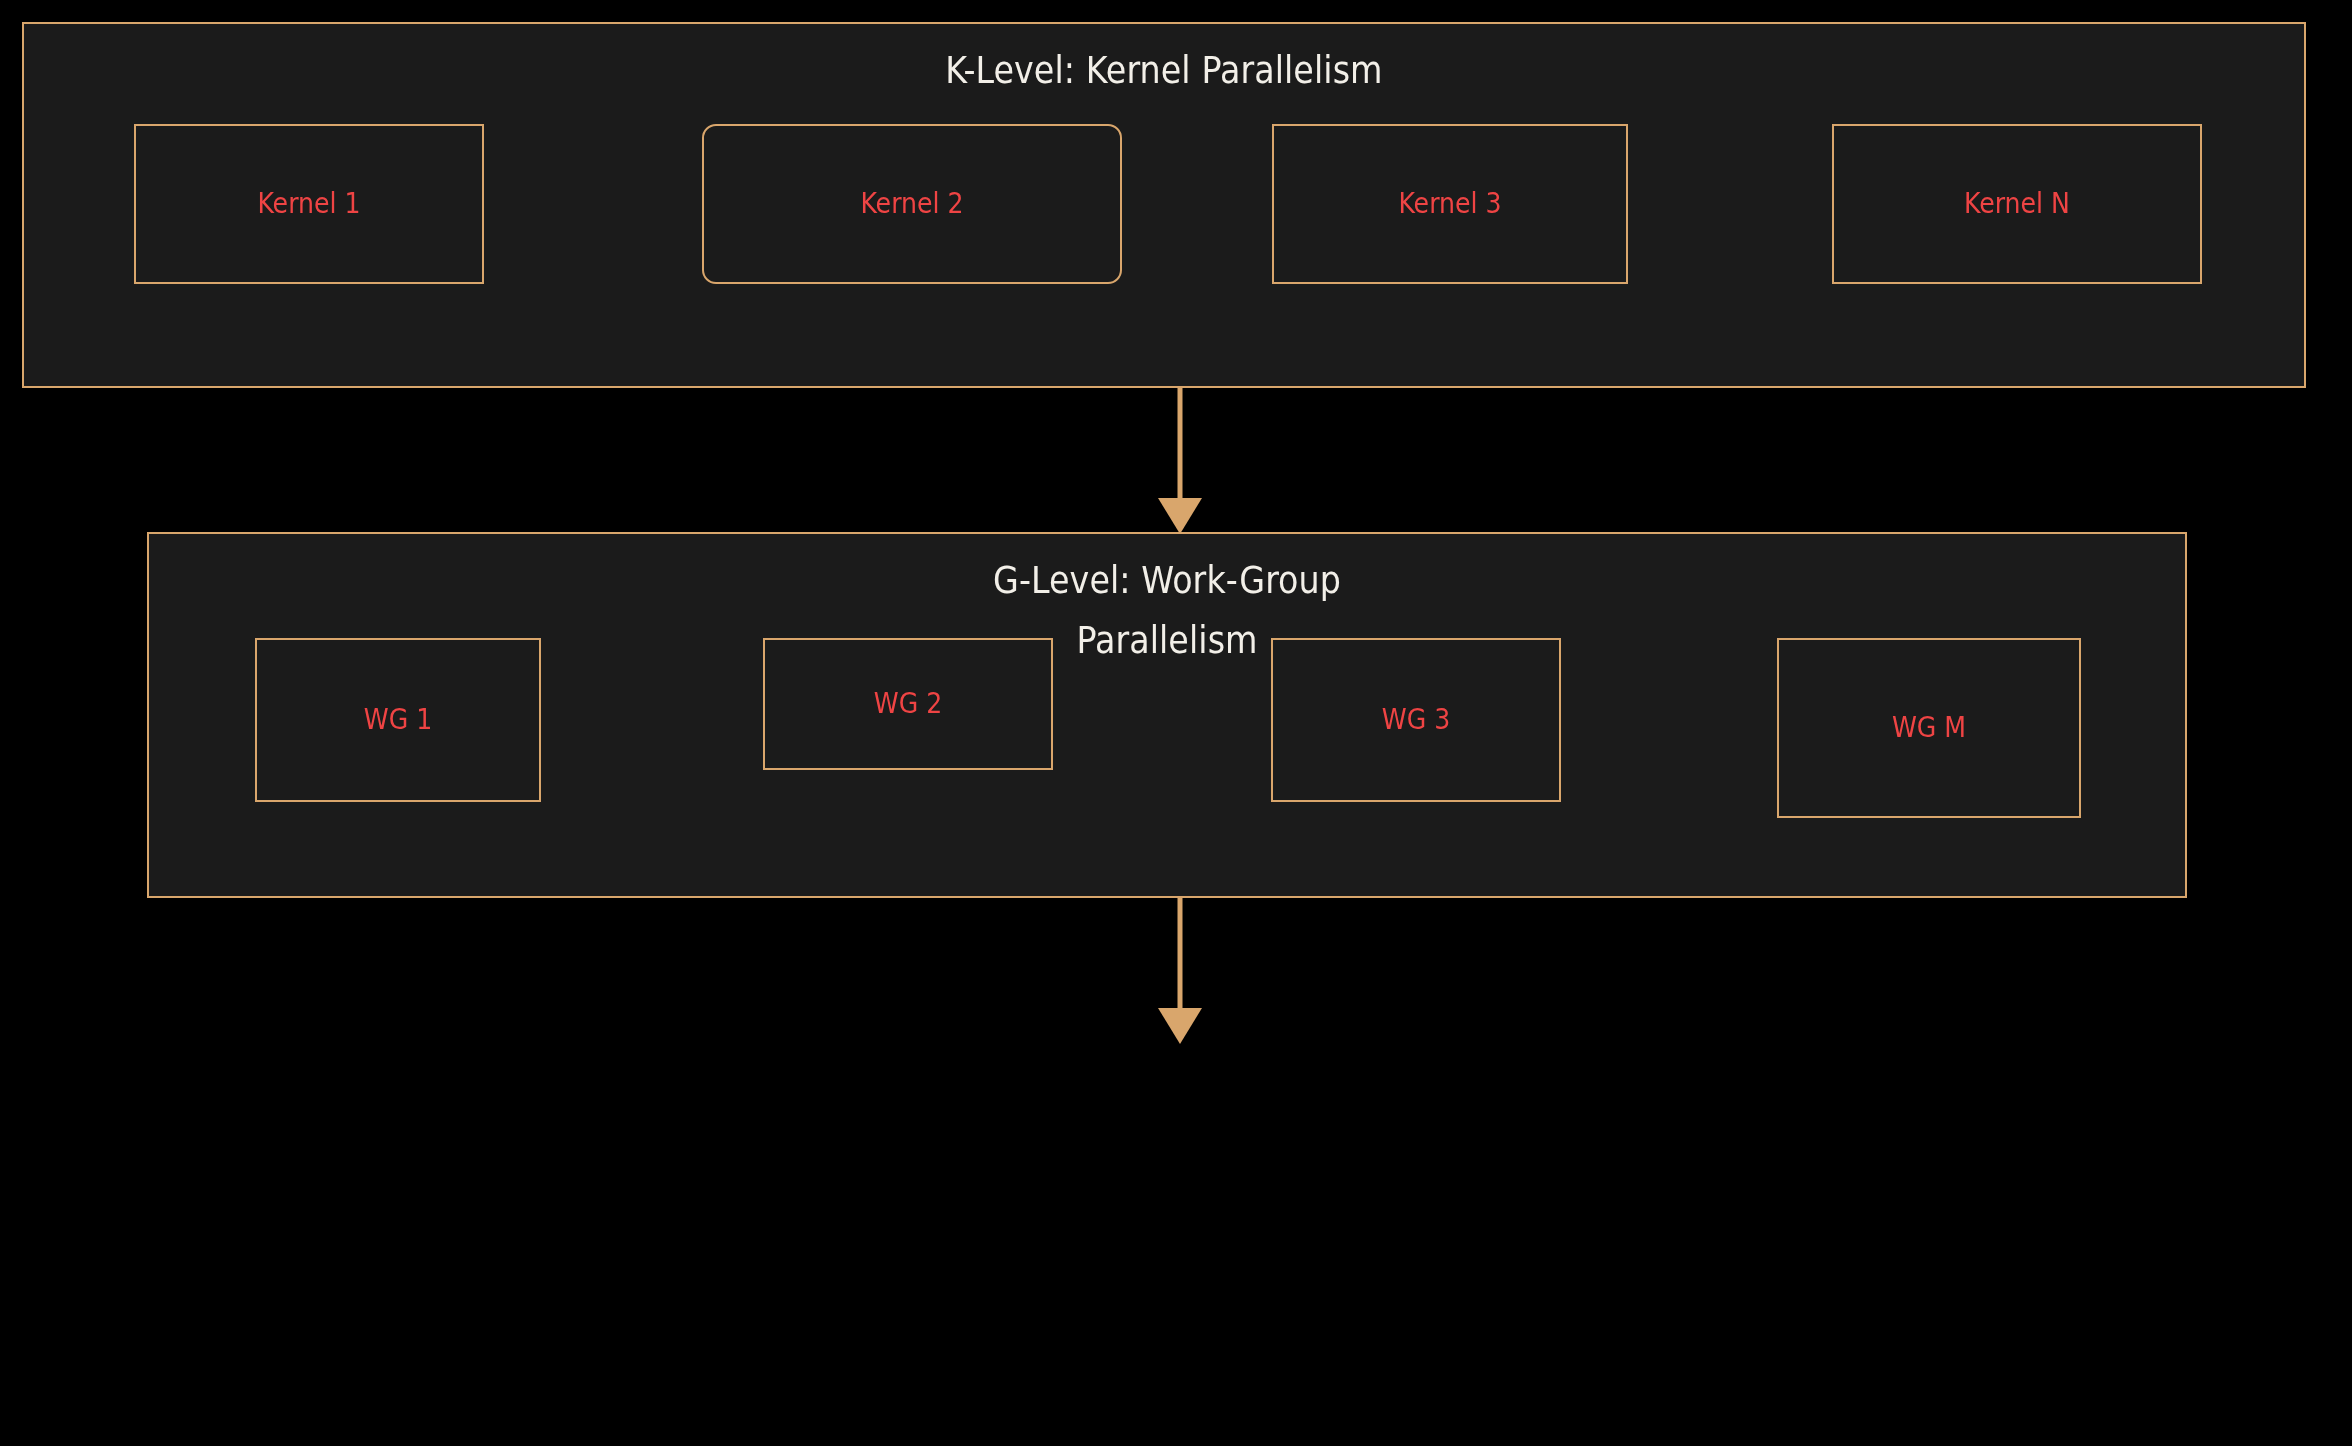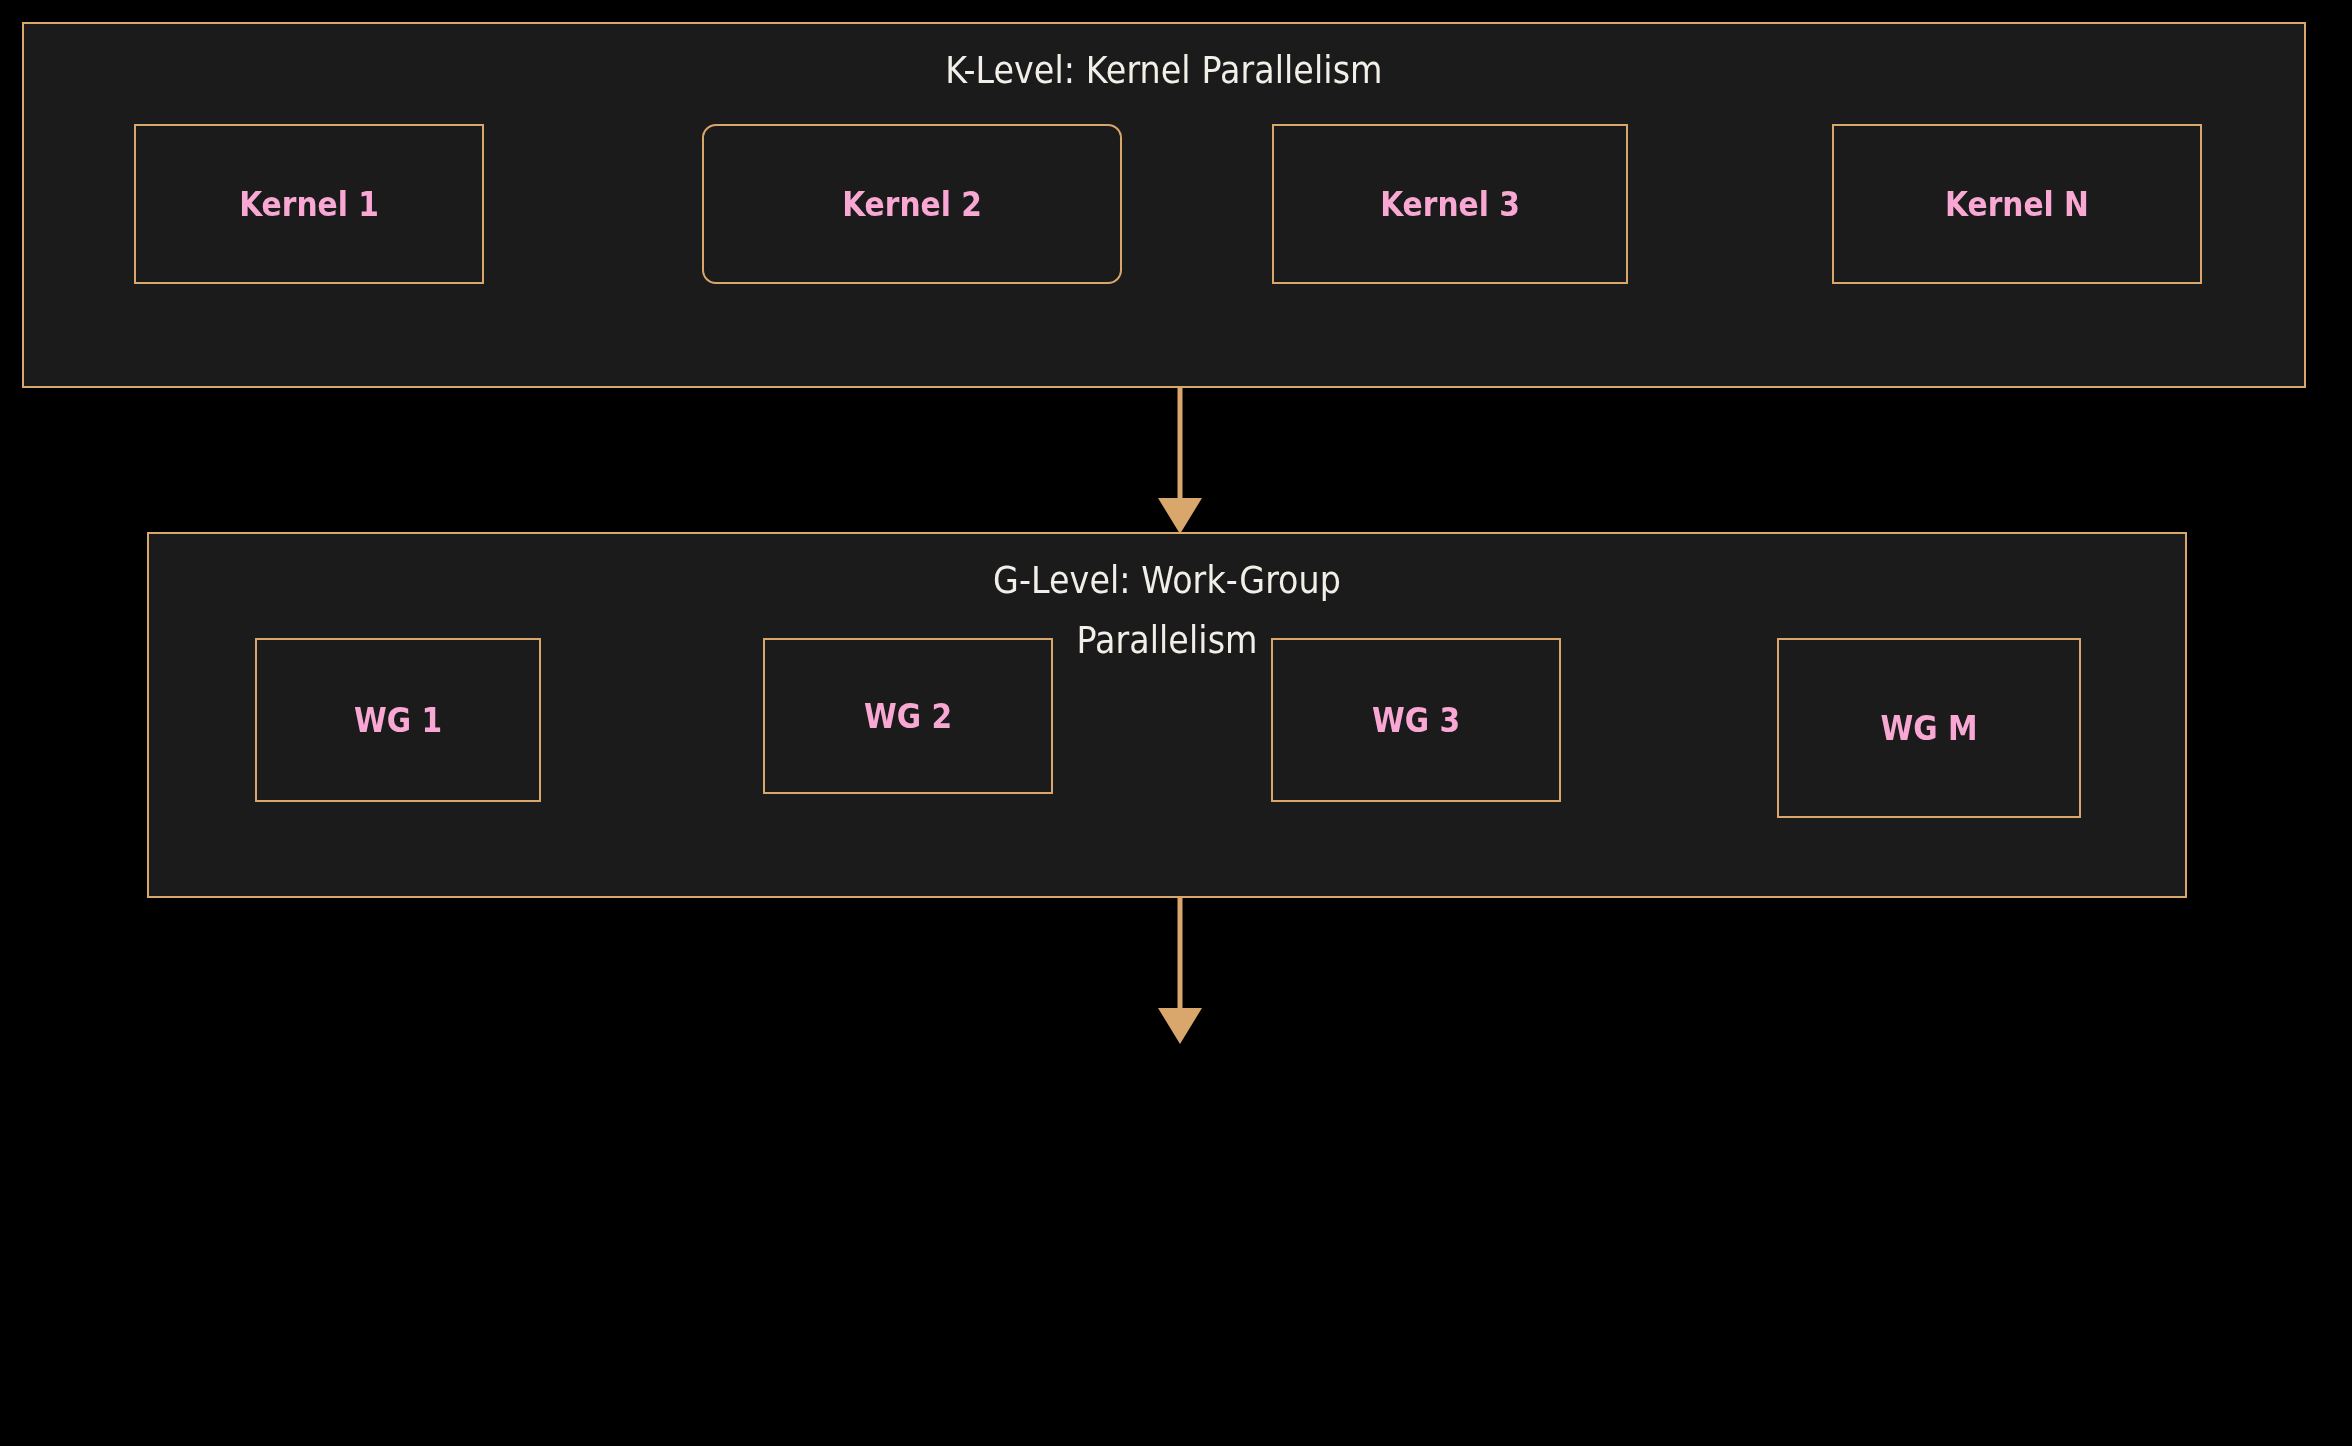--- a/index.html
+++ b/index.html
@@ -63,36 +63,35 @@
     position: absolute;
     background: #1b1b1b;
     border: 2px solid #d9a66c;
     box-sizing: border-box;
     display: flex;
     align-items: center;
     justify-content: center;
     z-index: 2;
   }
   .node-label {
-    color: #f9a8d4;
-    font-size: 33px;
+    color: #ef4444;
+    font-size: 28px;
     line-height: 1;
     white-space: nowrap;
-    font-weight: bold;
   }
 
   
   #node-k0 { left: 110px;  top: 100px; width: 350px; height: 160px; }
   #node-k1 { left: 678px;  top: 100px; width: 420px; height: 160px; border-radius: 14px; }
   #node-k2 { left: 1248px; top: 100px; width: 356px; height: 160px; }
   #node-k3 { left: 1808px; top: 100px; width: 370px; height: 160px; }
 
   
   #node-g0 { left: 106px;  top: 104px; width: 286px; height: 164px; }
-  #node-g1 { left: 614px;  top: 104px; width: 290px; height: 156px; }
+  #node-g1 { left: 614px;  top: 104px; width: 290px; height: 132px; }
   #node-g2 { left: 1122px; top: 104px; width: 290px; height: 164px; }
   #node-g3 { left: 1628px; top: 104px; width: 304px; height: 180px; }
 
   
   #node-i0 { left: 108px;  top: 104px; width: 308px; height: 164px; }
   #node-i1 { left: 636px;  top: 104px; width: 308px; height: 164px; }
   #node-i2 { left: 1166px; top: 104px; width: 310px; height: 164px; }
   #node-i3 { left: 1688px; top: 104px; width: 314px; height: 164px; }
 
   

